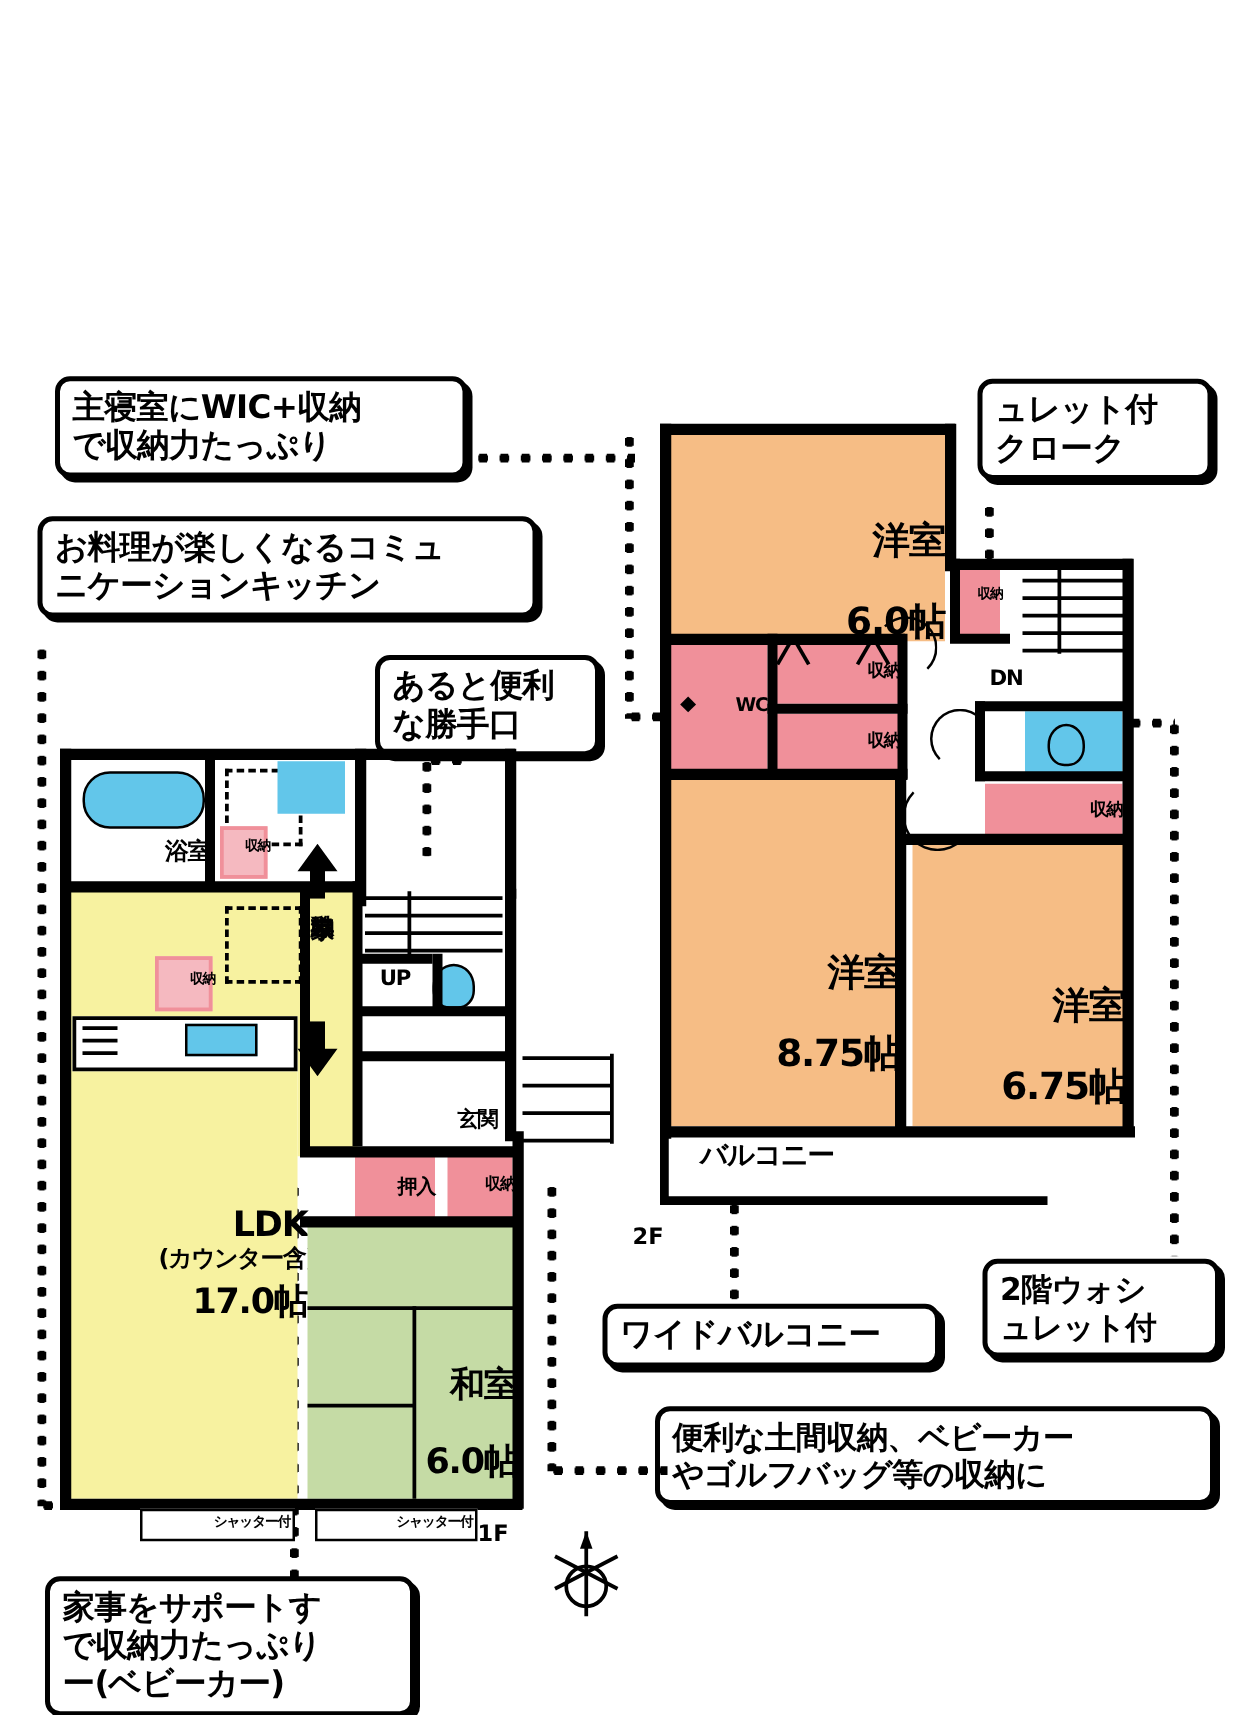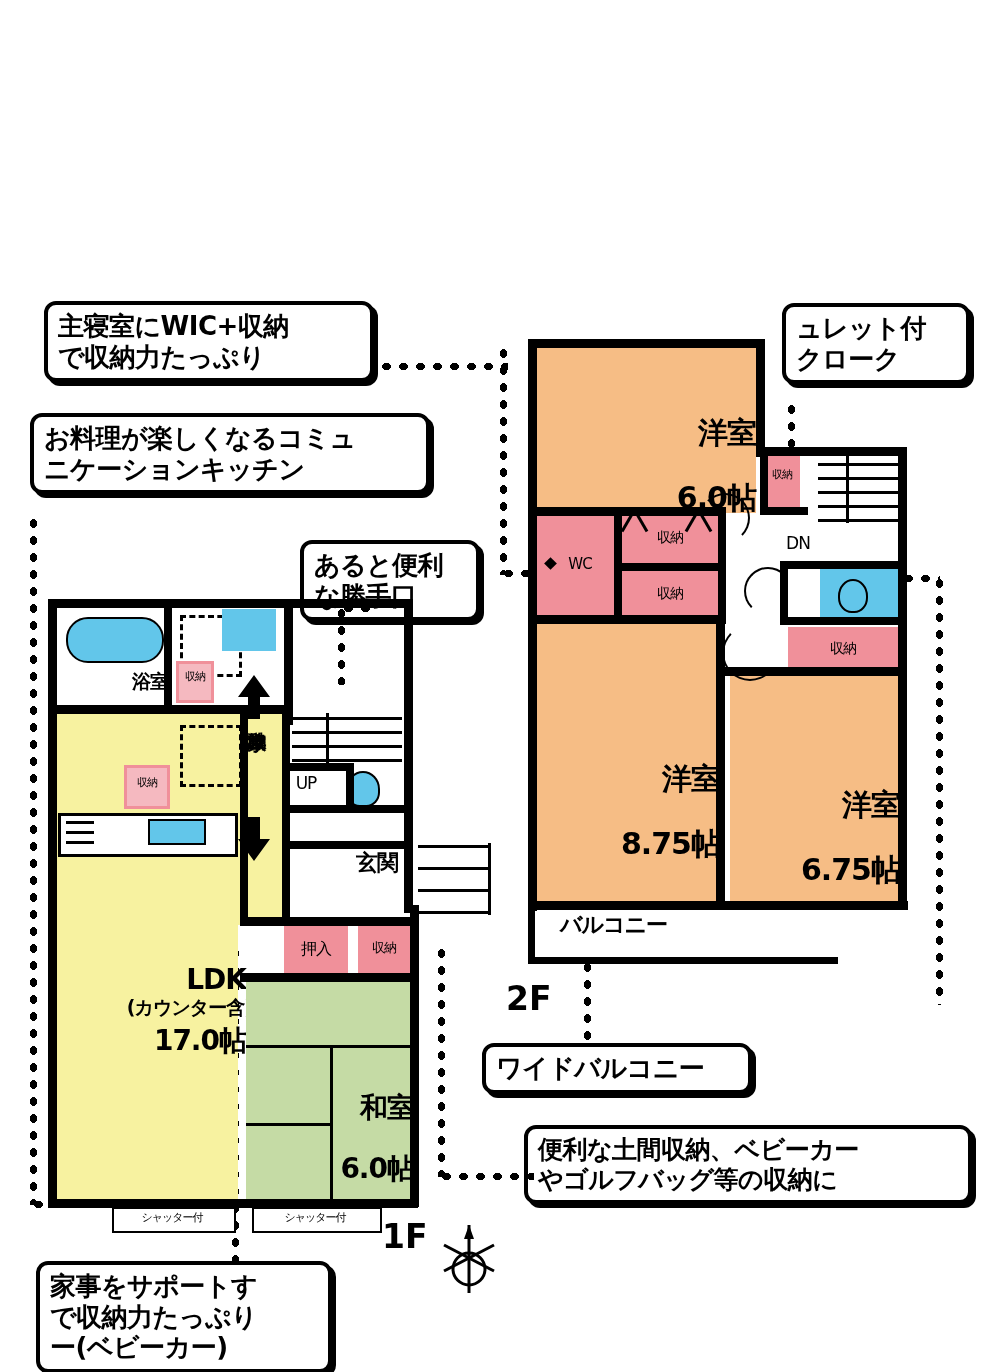--- a/index.html
+++ b/index.html
@@ -19,57 +19,61 @@
           background-size:17px 7px;background-repeat:repeat-x;}
   .dots.v{width:7px;background-image:radial-gradient(circle,#000 45%,transparent 46%);
           background-size:7px 17px;background-repeat:repeat-y;}
 
   
   .wall{position:absolute;background:#000;}
   .room{position:absolute;box-sizing:border-box;}
   .thin{position:absolute;background:#000;}
   .lbl{position:absolute;font-weight:bold;text-align:right;line-height:1.08;
        letter-spacing:-1px;white-space:pre;}
-  .tiny{position:absolute;font-weight:normal;text-align:center;line-height:1;
+  .tiny{position:absolute;font-weight:bold;text-align:right;line-height:1;
         letter-spacing:-1px;white-space:pre;}
   .white{position:absolute;background:#fff;}
   .door-arc{position:absolute;border:2px solid #000;border-radius:50%;
             border-right-color:transparent;border-top-color:transparent;}
-  .floorlabel{position:absolute;font-weight:bold;font-size:33px;letter-spacing:0px;}
+  .floorlabel{position:absolute;font-weight:bold;font-size:18px;letter-spacing:0px;}
   .arrow-dn{position:absolute;}
 </style>
 </head>
 <body>
 
 <div id="stage">
 
   <div class="callout" style="left:44px;top:256px;width:330px;font-size:26px;">
     <span>主寝室にWIC+収納</span>
     <span>で収納力たっぷり</span>
   </div>
 
   <div class="callout" style="left:30px;top:368px;width:400px;font-size:26px;">
     <span>お料理が楽しくなるコミュ</span>
     <span>ニケーションキッチン</span>
   </div>
 
-  <div class="callout" style="left:300px;top:495px;width:180px;font-size:26px;">
+  <div class="callout" style="left:300px;top:479px;width:180px;font-size:26px;">
     <span>あると便利</span>
     <span>な勝手口</span>
   </div>
 
   <div class="callout" style="left:782px;top:258px;width:188px;font-size:26px;">
     <span>ュレット付</span>
     <span>クローク</span>
   </div>
 
   <div class="callout" style="left:482px;top:998px;width:270px;font-size:26px;">
     <span>ワイドバルコニー</span>
   </div>
 
+  <div class="callout" style="left:786px;top:962px;width:190px;font-size:25px;">
+    <span>2階ウォシ</span>
+    <span>ュレット付</span>
+  </div>
 
   <div class="callout" style="left:524px;top:1080px;width:448px;font-size:25px;">
     <span>便利な土間収納、ベビーカー</span>
     <span>やゴルフバッグ等の収納に</span>
   </div>
 
   <div class="callout" style="left:36px;top:1216px;width:296px;font-size:26px;">
     <span>家事をサポートす</span>
     <span>で収納力たっぷり</span>
     <span>ー(ベビーカー)</span>
@@ -233,21 +237,21 @@
     <div class="thin" style="left:66px;top:776px;width:28px;height:3px;"></div>
     <div class="thin" style="left:66px;top:786px;width:28px;height:3px;"></div>
     <div class="thin" style="left:66px;top:796px;width:28px;height:3px;"></div>
 
     <div class="room" style="left:284px;top:880px;width:64px;height:50px;background:#f0909a;"></div>
     <div class="tiny" style="left:284px;top:896px;width:64px;font-size:16px;">押入</div>
 
     <div class="room" style="left:358px;top:880px;width:52px;height:50px;background:#f0909a;"></div>
     <div class="tiny" style="left:356px;top:896px;width:56px;font-size:13px;">収納</div>
 
-    <div class="lbl" style="left:318px;top:806px;width:80px;font-size:22px;">玄関</div>
+    <div class="lbl" style="left:318px;top:842px;width:80px;font-size:17px;">玄関</div>
 
     <div class="room" style="left:346px;top:726px;width:34px;height:36px;background:#62c6ea;border-radius:50% 50% 40% 40%;border:2px solid #000;"></div>
 
     <div class="thin" style="left:292px;top:672px;width:110px;height:3px;"></div>
     <div class="thin" style="left:292px;top:686px;width:110px;height:3px;"></div>
     <div class="thin" style="left:292px;top:700px;width:110px;height:3px;"></div>
     <div class="thin" style="left:292px;top:714px;width:110px;height:3px;"></div>
     <div class="thin" style="left:326px;top:668px;width:3px;height:52px;"></div>
     <div class="tiny" style="left:284px;top:730px;width:44px;font-size:17px;">UP</div>
 

